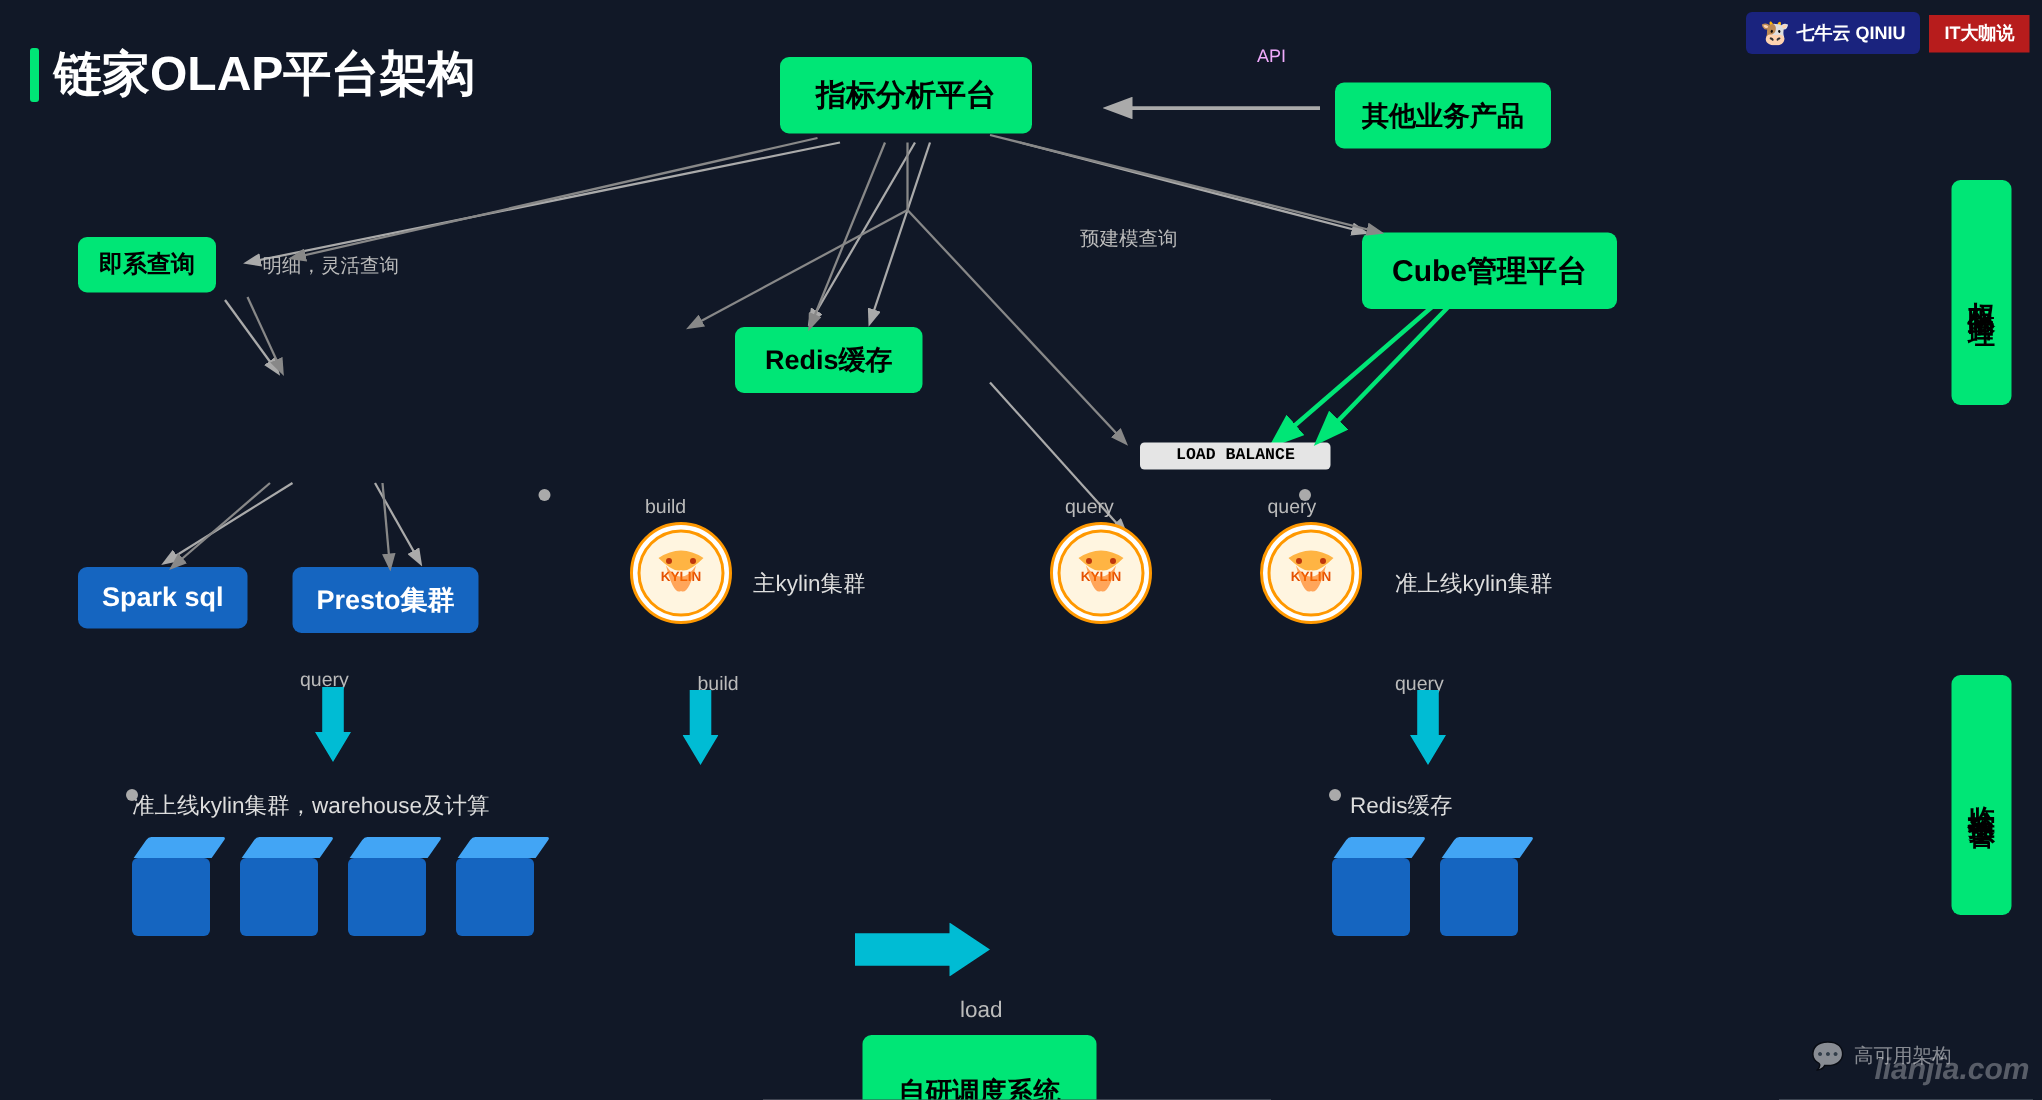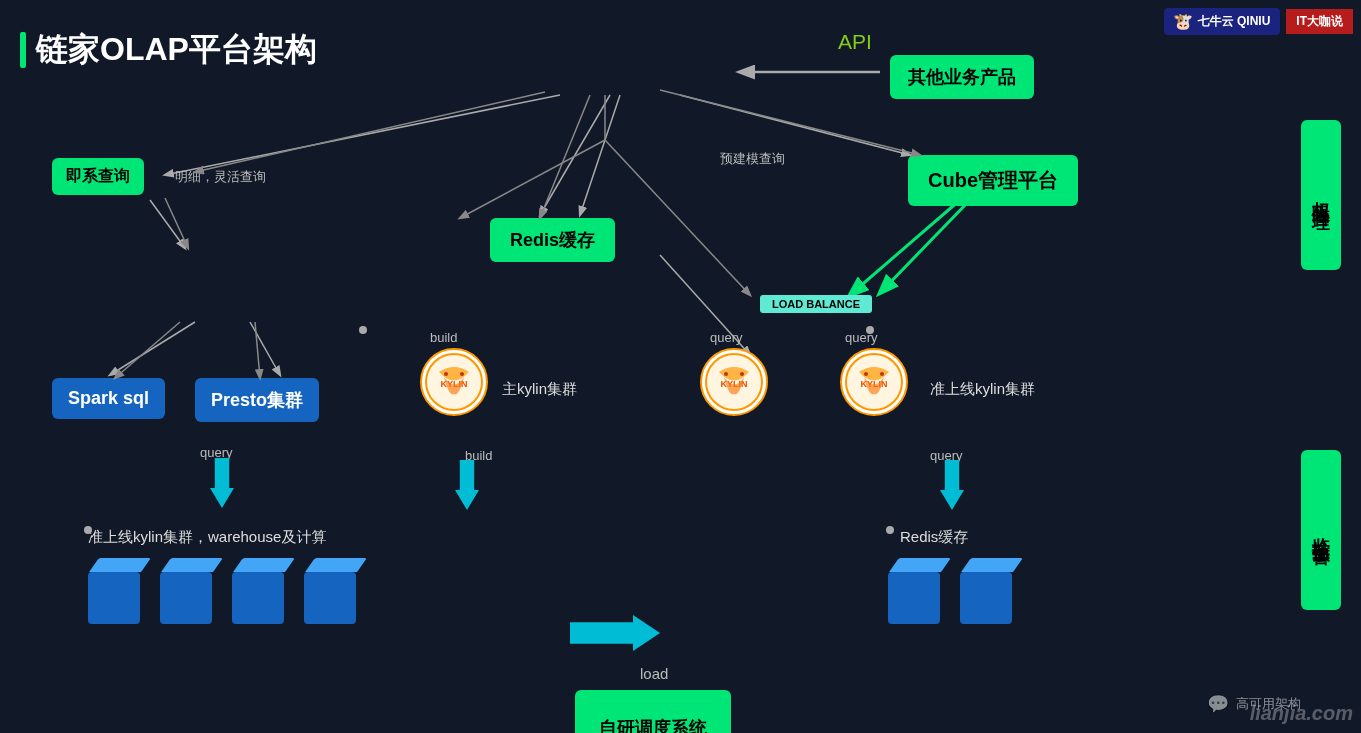--- a/index.html
+++ b/index.html
@@ -210,26 +210,27 @@
       justify-content: center;
       writing-mode: vertical-rl;
       text-orientation: mixed;
       letter-spacing: 4px;
       padding: 12px 8px;
     }
 
     
     .load-balance-badge {
       position: absolute;
-      background: #5eead4;
+      background: #e5e5e5;
       color: #000;
       font-size: 11px;
       font-weight: bold;
-      padding: 3px 12px;
+      padding: 3px 24px;
       border-radius: 3px;
+      font-family: Liberation Mono, monospace;
     }
 
     .arrow-down-thick {
       width: 24px;
       height: 50px;
       background: #00bcd4;
       clip-path: polygon(20% 0%, 80% 0%, 80% 60%, 100% 60%, 50% 100%, 0% 60%, 20% 60%);
     }
 
     .arrow-right-thick {
@@ -285,22 +286,25 @@
     <line x1="250" y1="322" x2="280" y2="375" stroke="#aaa" stroke-width="1.5" marker-end="url(#arrowhead-white)"></line>
 
     <line x1="960" y1="200" x2="850" y2="295" stroke="#00e676" stroke-width="3" marker-end="url(#arrowhead-green)"></line>
 
     <line x1="660" y1="255" x2="750" y2="355" stroke="#aaa" stroke-width="1.5" marker-end="url(#arrowhead-white)"></line>
 
     <line x1="610" y1="95" x2="540" y2="215" stroke="#aaa" stroke-width="1.5" marker-end="url(#arrowhead-white)"></line>
 
   </svg>
 
-
-  <div class="label-text" style="left:838px; top:30px; color:#84cc16; font-size:21px;">
+  <div class="box box-green" style="left:520px; top:38px; font-size:20px; padding:12px 24px;">
+    <span>指标分析平台</span>
+  </div>
+
+  <div class="label-text" style="left:838px; top:30px; color:#f0abfc; font-size:12px;">
     <span>API</span>
   </div>
 
   <div class="box box-green" style="left:890px; top:55px; font-size:18px; padding:10px 18px;">
     <span>其他业务产品</span>
   </div>
 
   <div class="box box-green" style="left:52px; top:158px; font-size:16px; padding:8px 14px;">
     <span>即系查询</span>
   </div>

